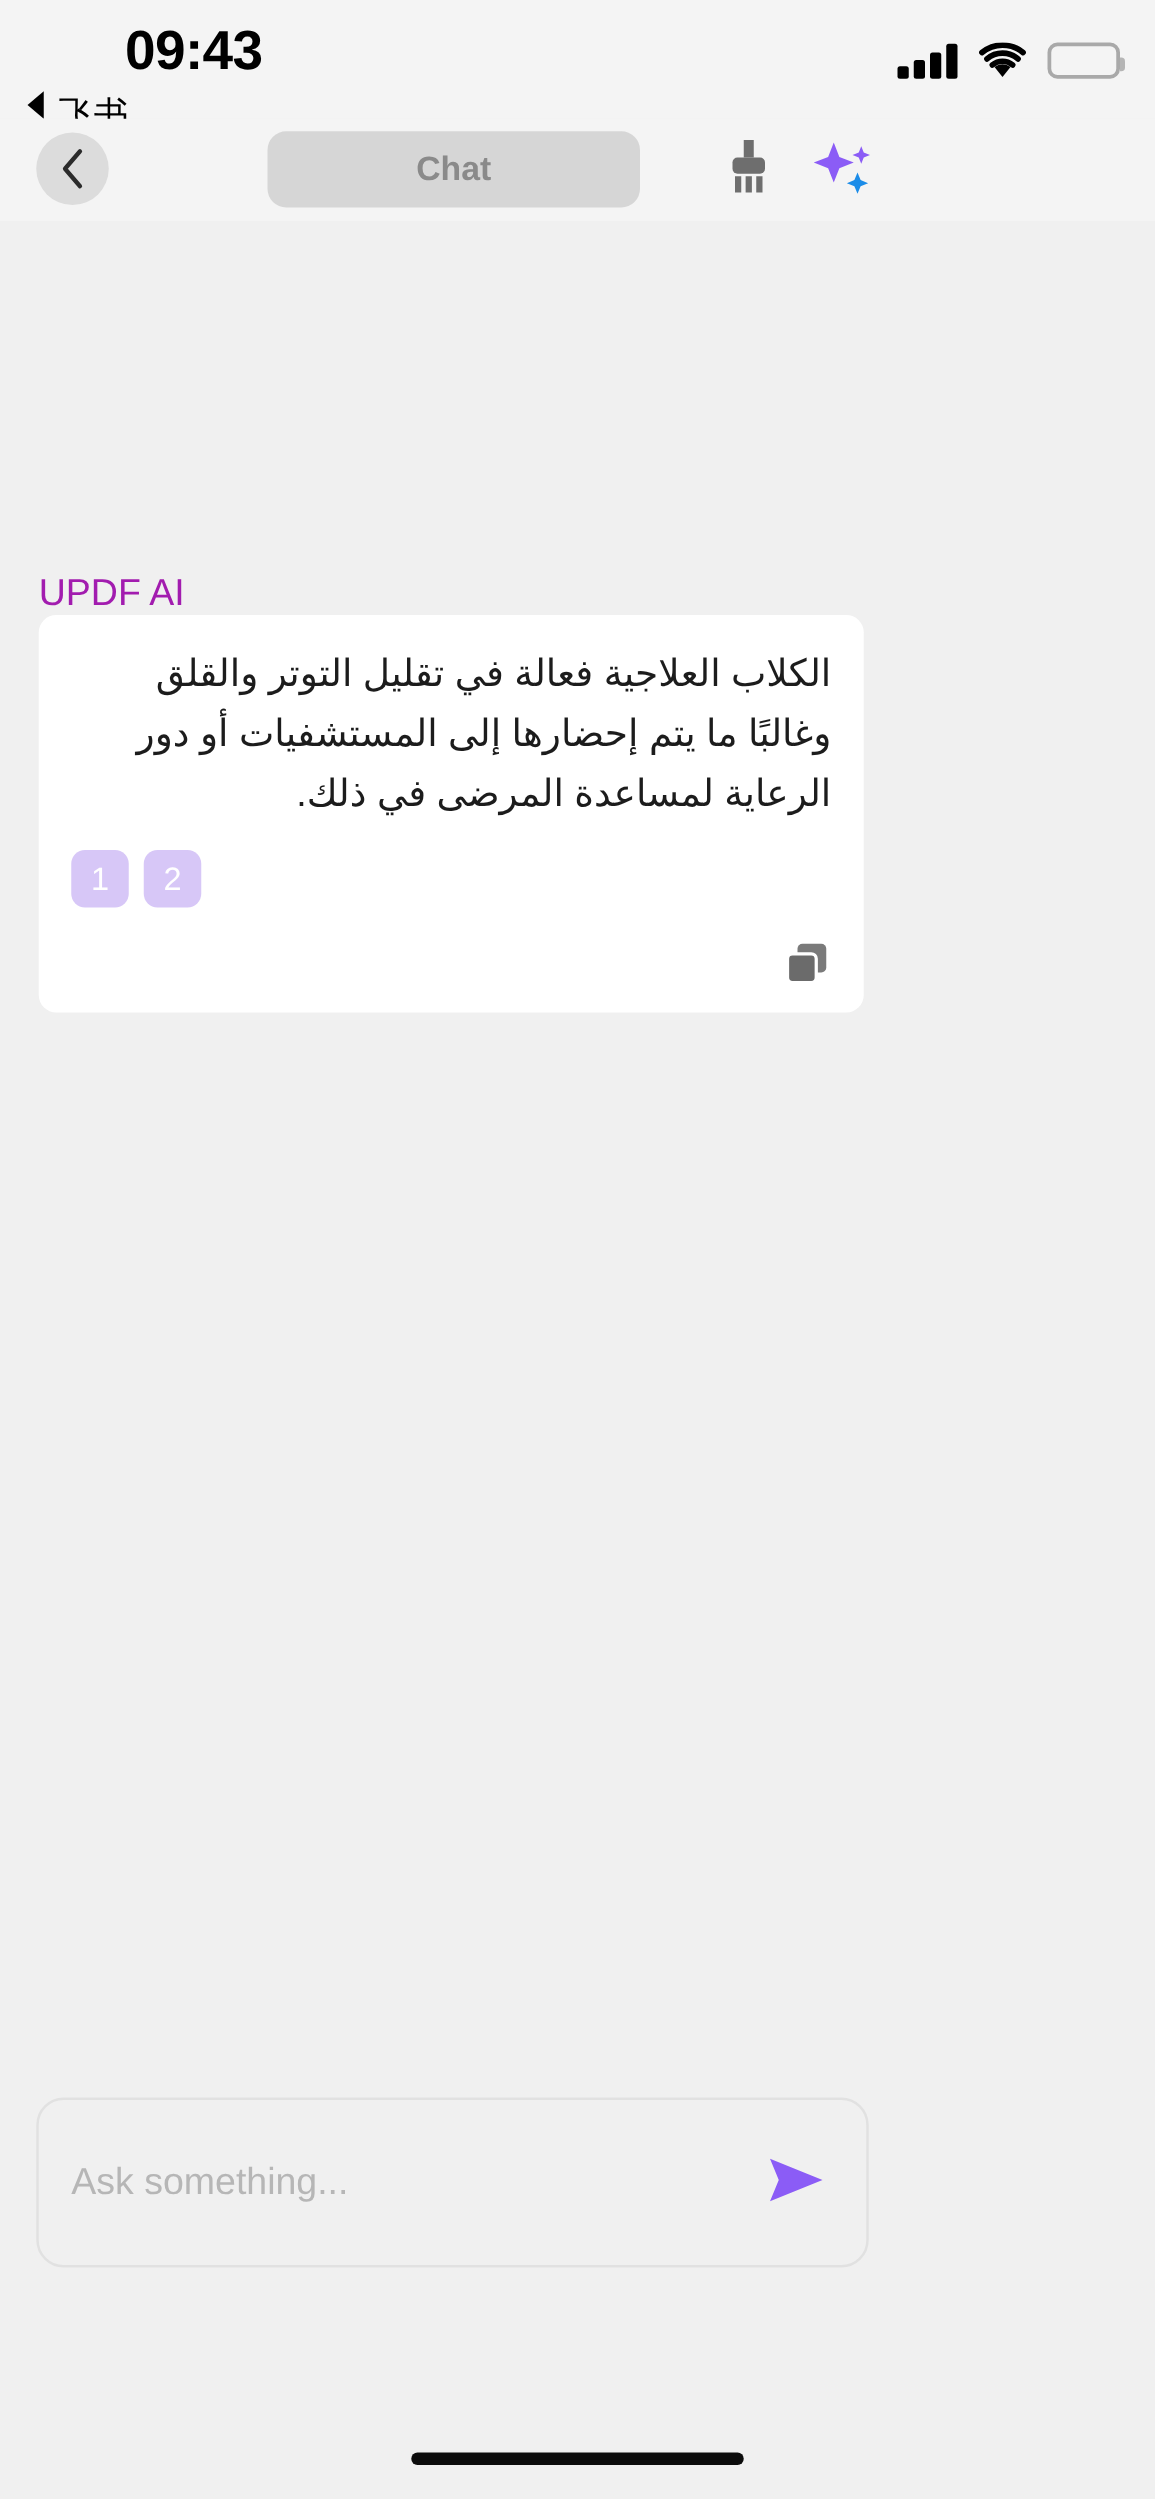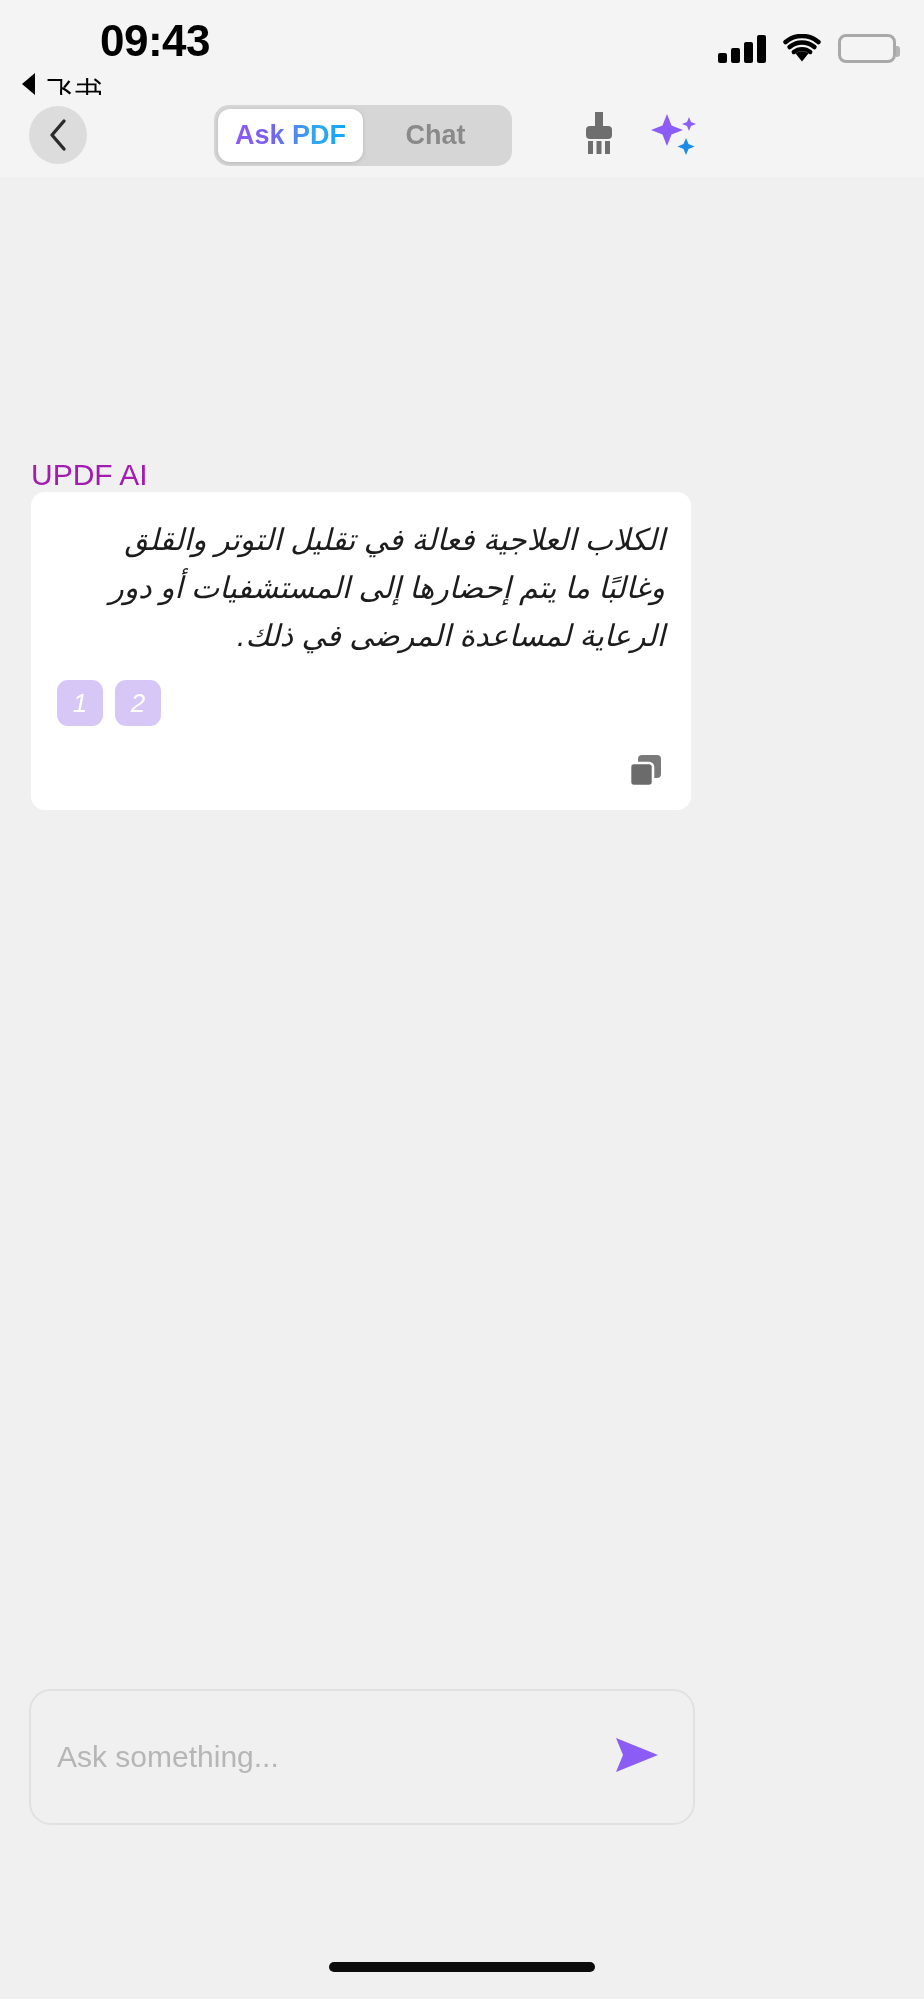--- a/index.html
+++ b/index.html
@@ -123,21 +123,20 @@
   .ai-label {
     position:absolute; left:31px; top:281px;
     font-size:30px; color:#a21caf;
   }
 
   .ai-card {
     position:absolute; left:31px; top:315px;
     width:660px;
     background:#fff; border-radius:14px;
     padding:24px 26px 20px 26px;
-    font-style:italic;
   }
   .ai-text {
     direction:rtl; text-align:right;
     font-size:30px; line-height:48px; color:#1c1c1c;
   }
   .citations { display:flex; gap:12px; margin-top:20px; }
   .cite-chip {
     width:46px; height:46px; border-radius:11px;
     background:#d7c7f7; color:#fff;
     font-size:26px; display:flex; align-items:center; justify-content:center;
@@ -147,21 +146,20 @@
 
   
   .input-bar {
     position:absolute; left:29px; top:1678px;
     width:666px; height:136px;
     background:#f0f0f0;
     border:2px solid #e1e1e1;
     border-radius:22px;
     display:flex; align-items:center;
     padding:0 26px;
-    margin-top:11px;
   }
   .input-placeholder {
     flex:1; font-size:30px; color:#b6b6b6;
   }
   .send-btn { width:58px; height:58px; display:flex; align-items:center; justify-content:center; }
 
   .home-indicator {
     position:absolute; left:50%; transform:translateX(-50%);
     bottom:27px; width:266px; height:10px;
     background:#0c0c0c; border-radius:6px;
@@ -204,23 +202,20 @@
 
   <div class="back-btn">
     <span>
       <svg width="22" height="34" viewBox="0 0 22 34">
         <path d="M17 3 L5 17 L17 31" stroke="#2b2b2b" stroke-width="3.4" fill="none" stroke-linecap="round" stroke-linejoin="round"></path>
       </svg>
     </span>
   </div>
 
   <div class="segment">
-    <div class="seg-item active">
-      <span class="seg-text">Ask PDF</span>
-    </div>
     <div class="seg-item inactive">
       <span class="seg-text">Chat</span>
     </div>
   </div>
 
   <div class="brush-btn">
     <span>
       <svg width="40" height="46" viewBox="0 0 40 46">
         <path d="M16 2 h8 v14 h-8 z" fill="#6e6e6e"></path>
         <rect x="7" y="16" width="26" height="13" rx="4" fill="#6e6e6e"></rect>

